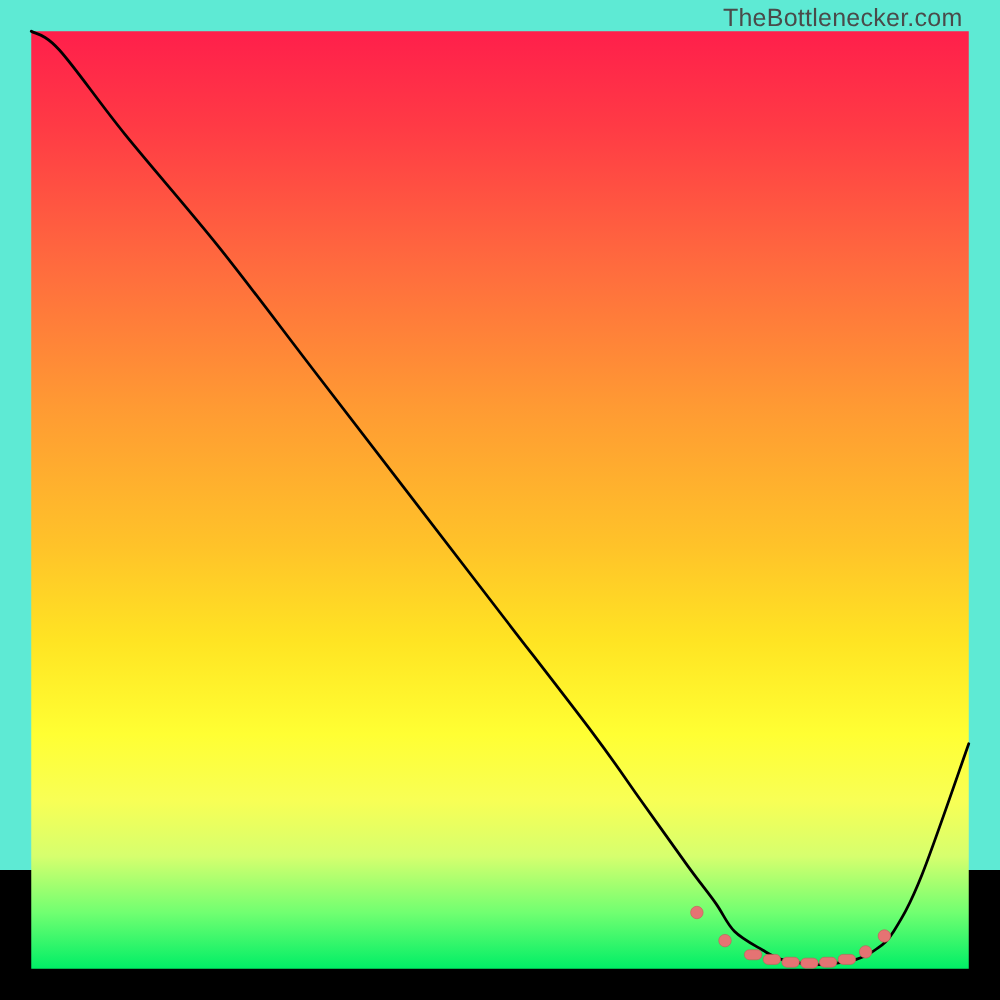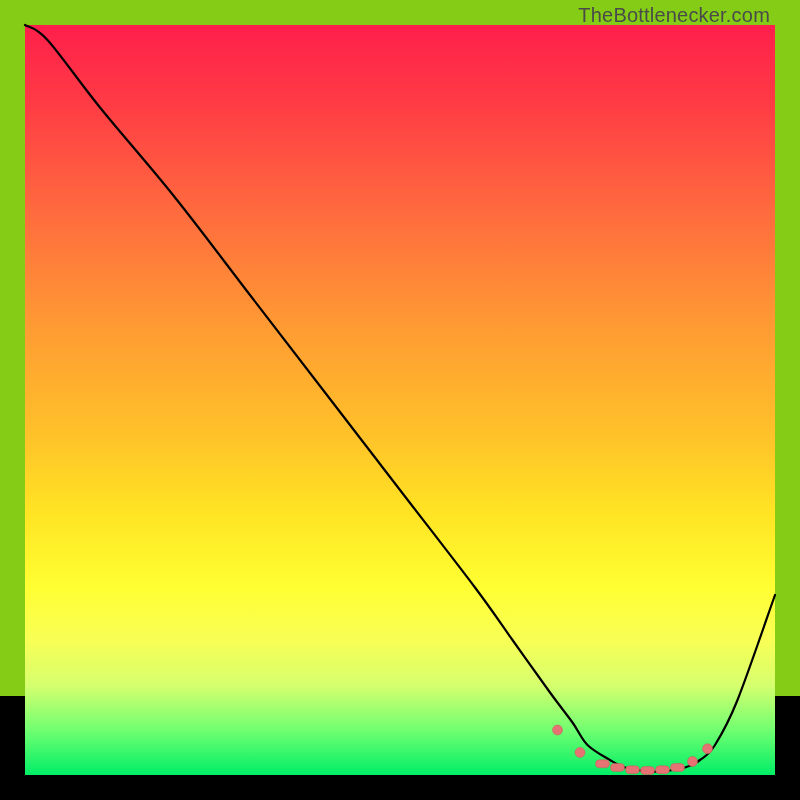--- a/index.html
+++ b/index.html
@@ -8,21 +8,21 @@
     width: 800px;
     height: 800px;
     background: #000;
     overflow: hidden;
     font-family: Arial, Helvetica, sans-serif;
   }
   .frame {
     position: relative;
     width: 800px;
     height: 696px;
-    background: #84cc16;
+    background: #5eead4;
   }
   .plot-area {
     position: absolute;
     left: 25px;
     top: 25px;
     width: 750px;
     height: 750px;
     
     background: linear-gradient(
       to bottom,

